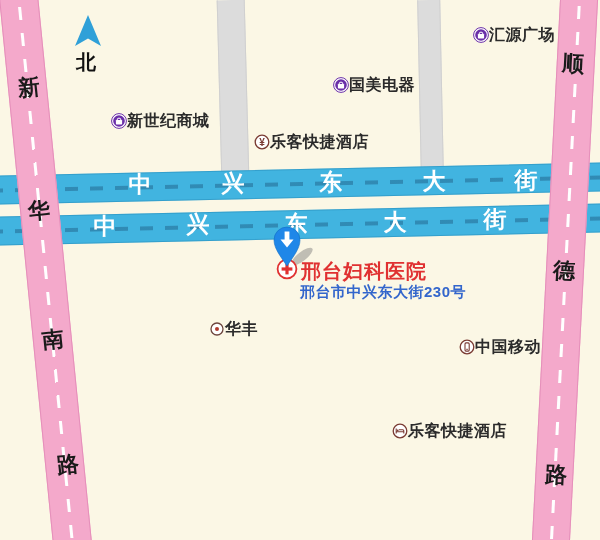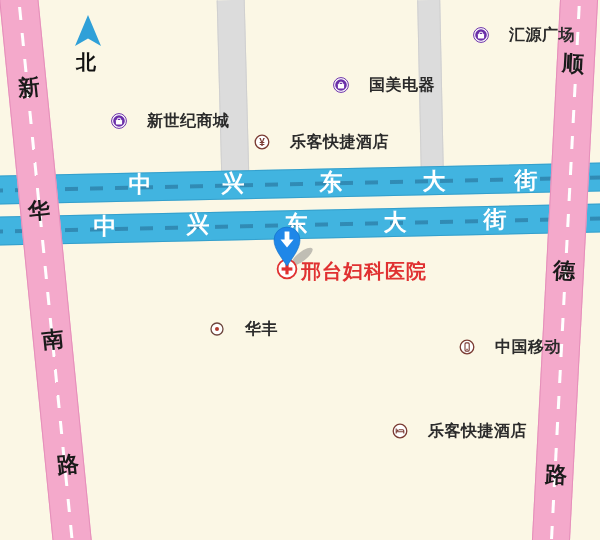--- a/index.html
+++ b/index.html
@@ -16,21 +16,21 @@
   .pink-dash{position:absolute;top:0;bottom:0;left:50%;margin-left:-1.5px;width:3px;
     background:repeating-linear-gradient(180deg,#ffffff 0 13px,transparent 13px 26px);}
 
   
   .rc,.pc{position:absolute;width:24px;height:26px;line-height:26px;text-align:center;
     font-weight:bold;z-index:5;}
   .rc{font-size:23px;color:#ffffff;}
   .pc{font-size:22px;color:#1a1a1a;z-index:6;}
 
   
-  .poi{position:absolute;display:flex;align-items:center;gap:20px;height:18px;z-index:7;}
+  .poi{position:absolute;display:flex;align-items:center;gap:0;height:18px;z-index:7;}
   .poi .ic{display:inline-flex;width:16px;height:16px;}
   .poi-label{font-size:16px;font-weight:bold;color:#2b2b2b;letter-spacing:.5px;white-space:nowrap;}
 
   
   #compass{position:absolute;left:74px;top:14px;z-index:8;}
   #compass-label{position:absolute;left:76px;top:49px;font-size:20px;font-weight:bold;color:#111;z-index:8;}
 
   
   #pin-shadow{position:absolute;left:289px;top:252px;width:26px;height:9px;border-radius:50%;
     background:rgba(120,120,120,.45);transform:rotate(-38deg);z-index:8;}
@@ -179,14 +179,15 @@
     </svg>
   </div>
   <div id="cross">
     <svg width="22" height="22" viewBox="0 0 22 22">
       <circle cx="11" cy="11" r="9.4" fill="#ffffff" stroke="#e03131" stroke-width="1.8"></circle>
       <rect x="9.4" y="5.6" width="3.2" height="10.8" fill="#e03131"></rect>
       <rect x="5.6" y="9.4" width="10.8" height="3.2" fill="#e03131"></rect>
     </svg>
   </div>
   <span id="dest-name">邢台妇科医院</span>
+  <span id="dest-addr">邢台市中兴东大街230号</span>
 
 </div>
 
 </body></html>

